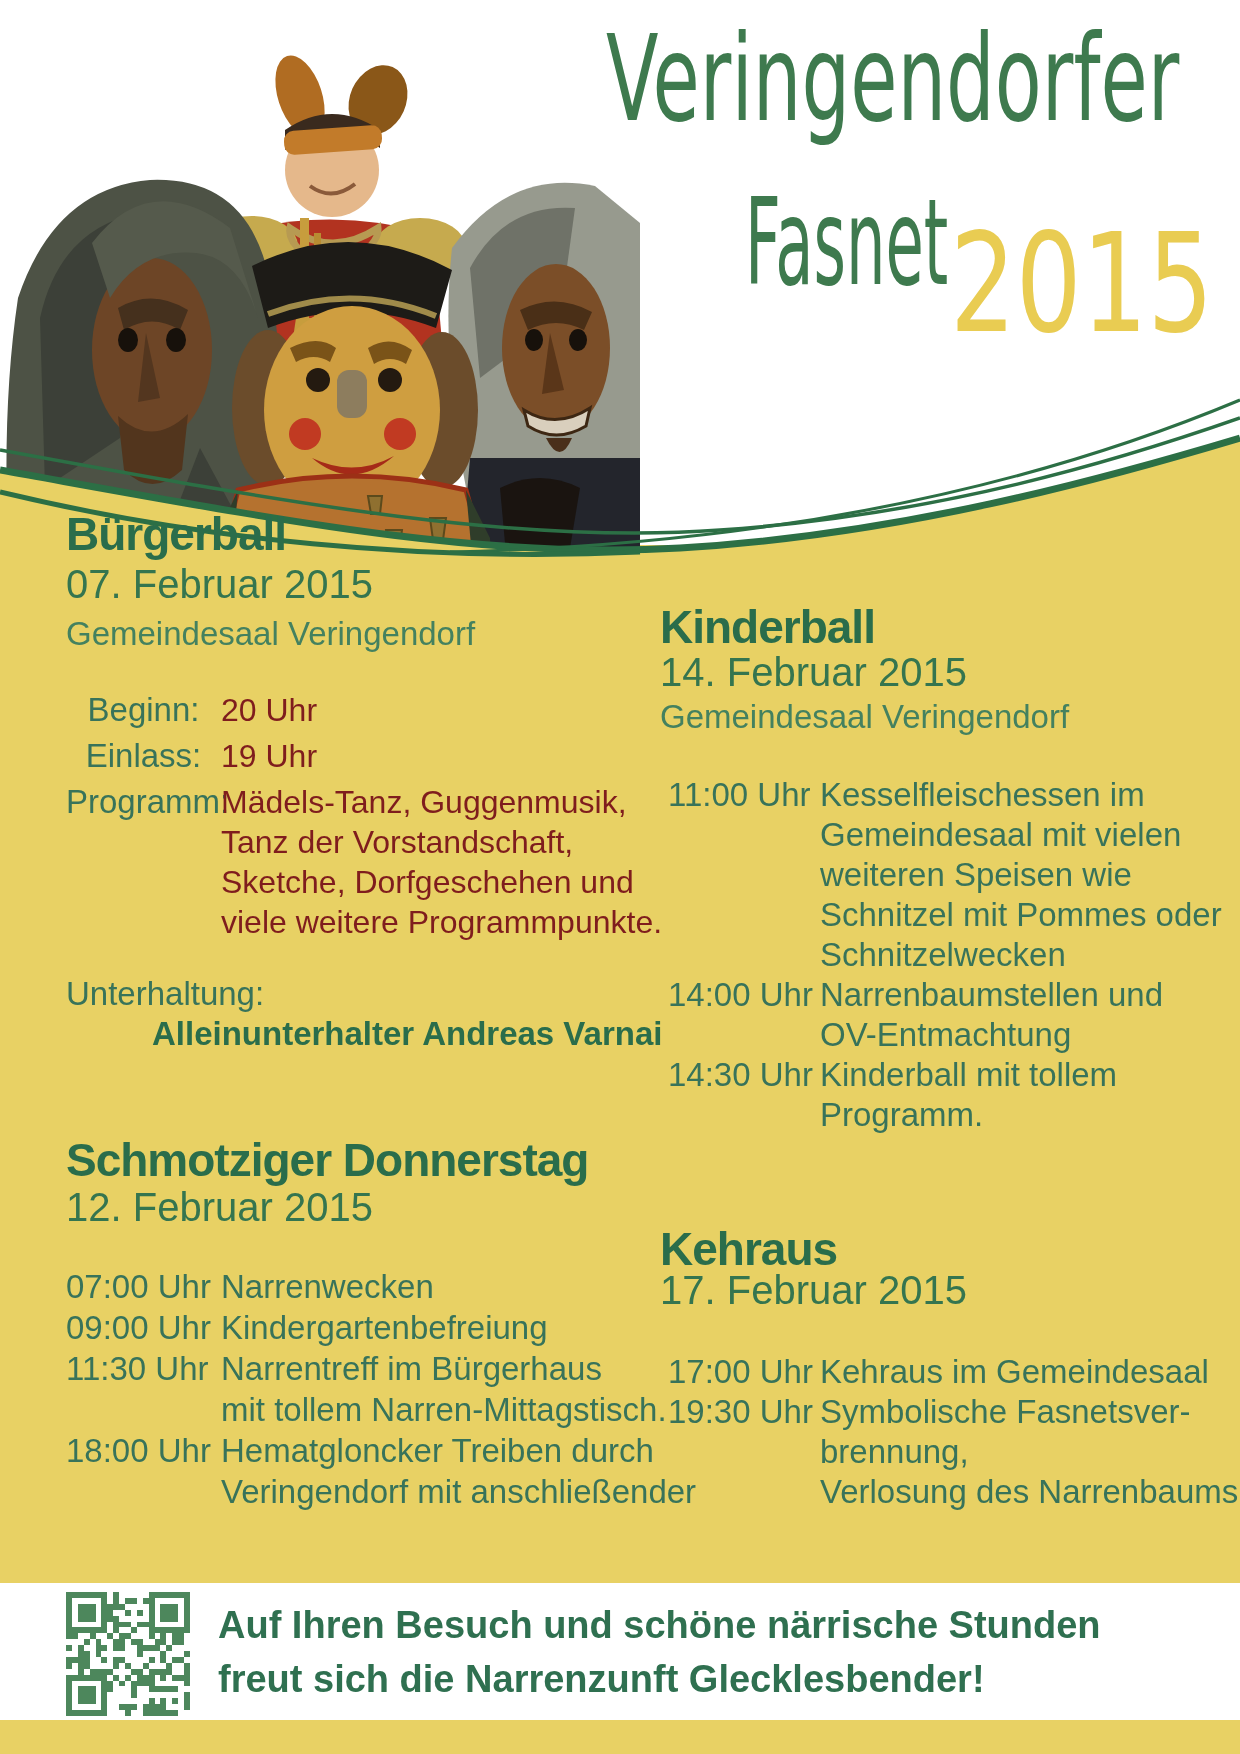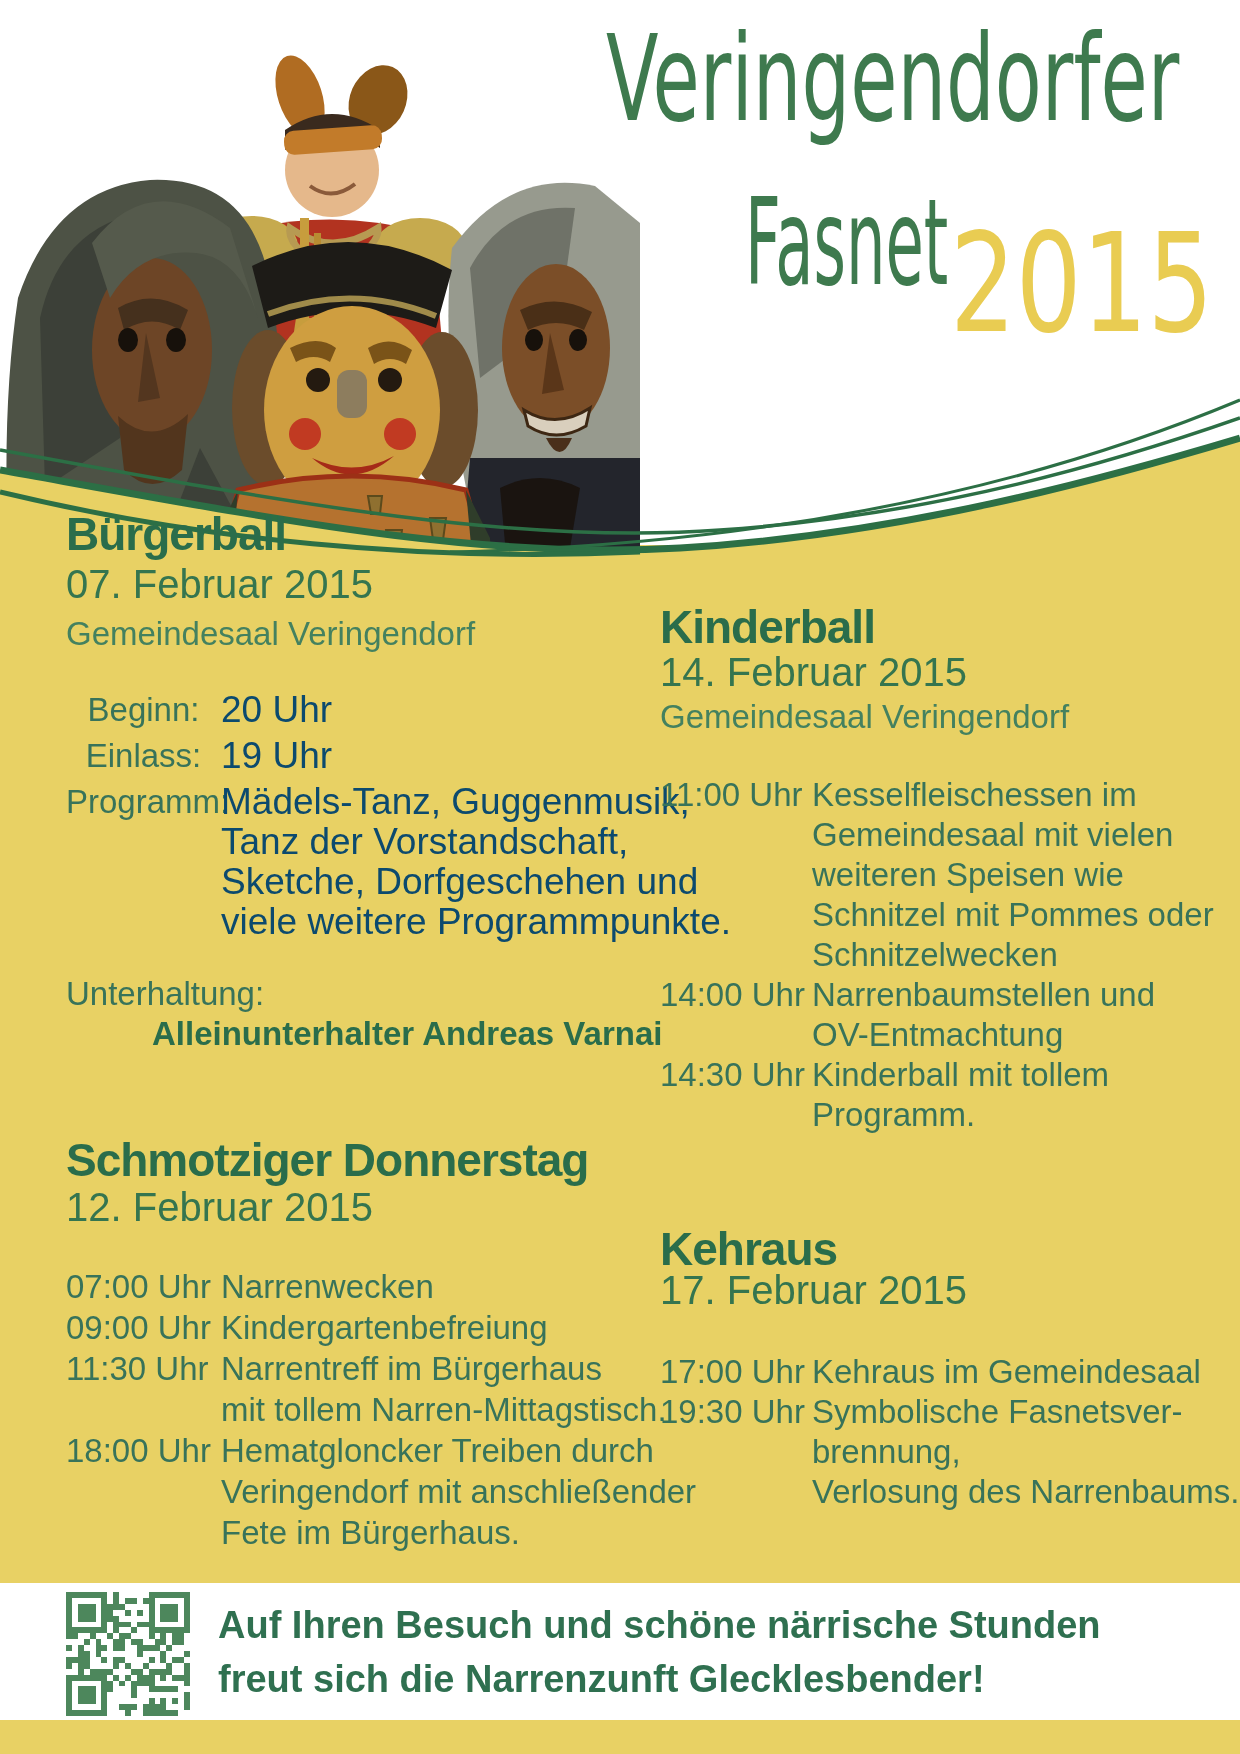--- a/index.html
+++ b/index.html
@@ -24,28 +24,28 @@
   
   .abs{position:absolute;z-index:4;white-space:nowrap;}
   .h2{font-size:46px;font-weight:bold;color:#2a6d4b;letter-spacing:-1px;}
   .date{font-size:40px;color:#35754f;text-align:right;}
   .venue{font-size:33px;color:#44815f;}
   .body-txt{font-size:33px;color:#38735a;}
   .bold-green{font-size:33px;font-weight:bold;color:#2a6d4b;}
 
   .info-row{display:flex;margin-bottom:6px;}
   .info-label{width:155px;flex:none;font-size:33px;color:#38735a;line-height:40px;text-align:center;}
-  .info-lines div{font-size:37px;color:#0c4a6e;line-height:40px;}
+  .info-lines div{font-size:32px;color:#7f1d1d;line-height:40px;}
 
   .srow{display:flex;}
   .srow .stime{flex:none;font-size:33px;color:#38735a;}
   .srow .sdesc div{font-size:33px;color:#38735a;}
   .sched-left .stime{width:155px;}
   .sched-left .stime,.sched-left .sdesc div{line-height:41px;}
-  .sched-right .stime{width:152px;}
+  .sched-right .stime{width:152px;margin-left:8px;}
   .sched-right .stime,.sched-right .sdesc div{line-height:40px;}
 
   
   .footer-band{position:absolute;left:0;top:1583px;width:1240px;height:137px;background:#ffffff;z-index:4;}
   .qr-svg{position:absolute;left:66px;top:1592px;width:124px;height:124px;z-index:5;fill:#4d875c;}
   .footer-text{position:absolute;left:218px;top:1598px;z-index:5;}
   .footer-text div{font-size:38px;font-weight:bold;color:#2f7050;line-height:54px;white-space:nowrap;}
 </style>
 </head>
 <body>
@@ -195,21 +195,20 @@
       <div class="sdesc">
         <div>Narrentreff im Bürgerhaus</div>
         <div>mit tollem Narren-Mittagstisch.</div>
       </div>
     </div>
     <div class="srow">
       <div class="stime">18:00 Uhr</div>
       <div class="sdesc">
         <div>Hematgloncker Treiben durch</div>
         <div>Veringendorf mit anschließender</div>
-        <div>Fete im Bürgerhaus.</div>
       </div>
     </div>
   </div>
 
   <div class="abs h2" style="left:660px;top:600px">Kinderball</div>
   <div class="abs date" style="left:660px;top:650px">14. Februar 2015</div>
   <div class="abs venue" style="left:660px;top:698px">Gemeindesaal Veringendorf</div>
 
   <div class="abs sched-right" style="left:660px;top:775px">
     <div class="srow">

